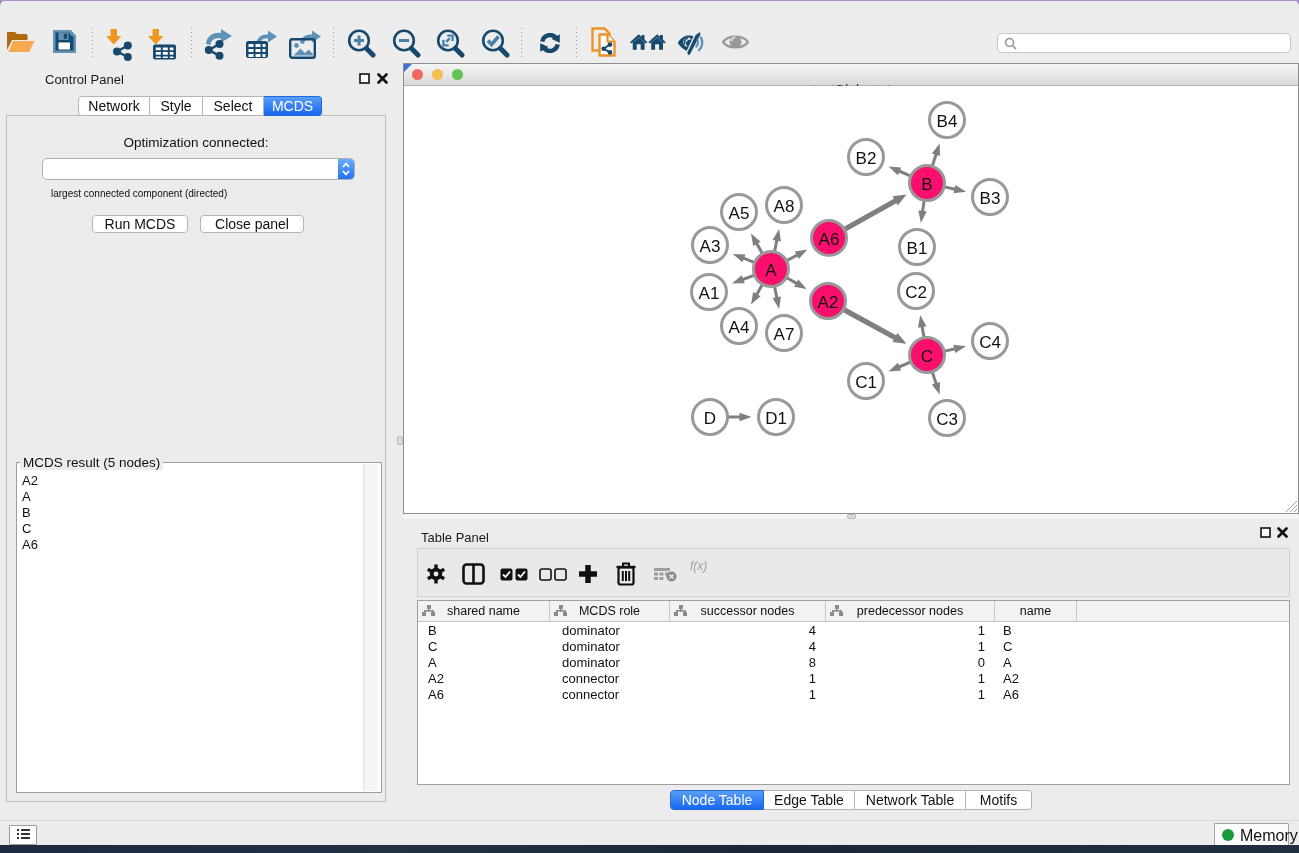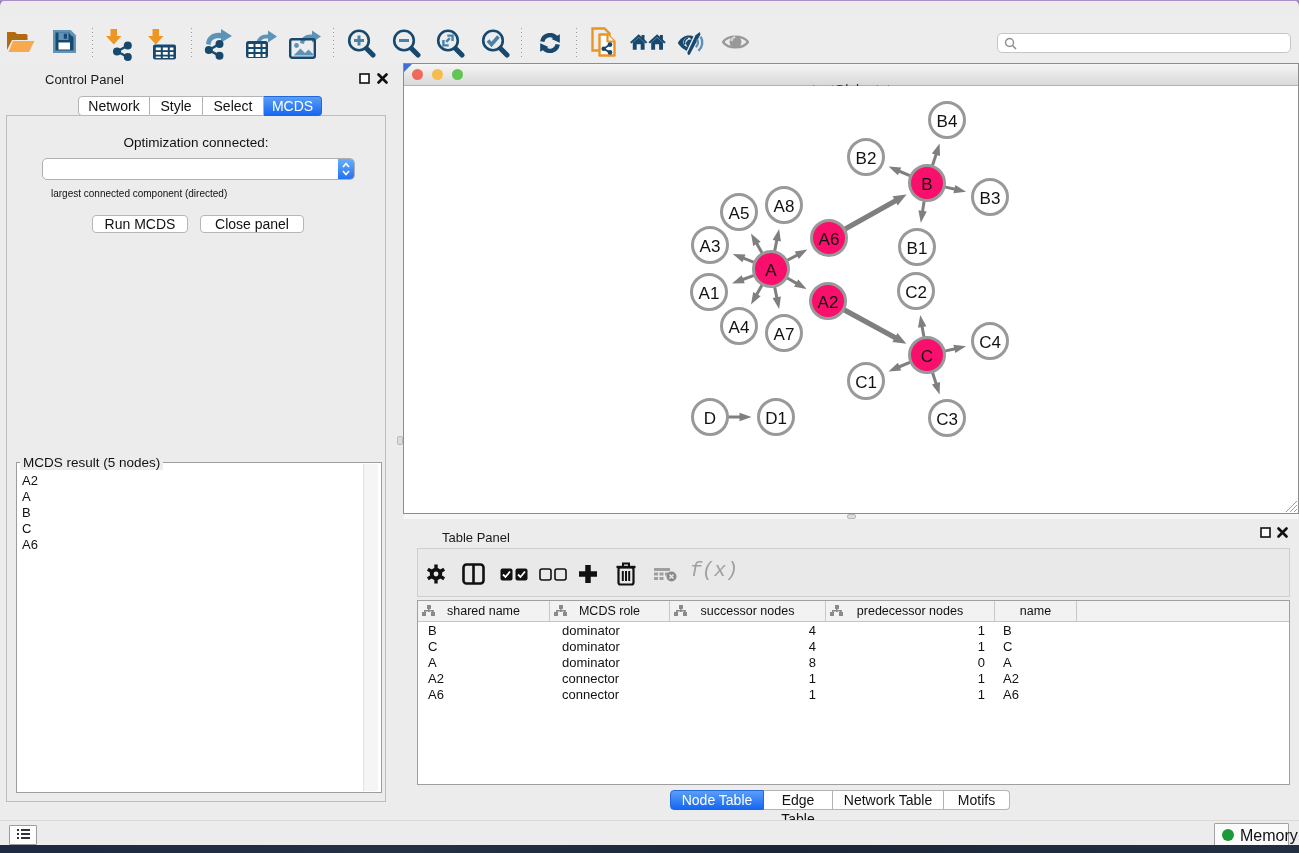--- a/index.html
+++ b/index.html
@@ -372,21 +372,21 @@
             <line x1="9" y1="12" x2="12" y2="9"></line>
           </g>
     </svg>
   </div>
 </div>
 <div class="abs" style="left:397px;top:436px;width:6px;height:9px;background:#dcdcdc;border:1px solid #b9b9b9;border-radius:2px;"></div>
 <div class="abs" style="left:404px;top:514px;width:894px;height:5px;background:#f7f7f7;"></div>
 <div class="abs" style="left:847px;top:514px;width:9px;height:5px;background:#dcdcdc;border:1px solid #b9b9b9;border-radius:2px;"></div>
 
 <div id="tabledock">
-  <div class="docktitle abs" style="left:18px;top:5px;margin-left:21px;">Table Panel</div>
+  <div class="docktitle abs" style="left:18px;top:5px;">Table Panel</div>
   <svg class="abs" style="left:857px;top:2px" width="11" height="11" viewBox="0 0 11 11">
         <rect x="1" y="1" width="9" height="9" fill="#fff" stroke="#111" stroke-width="1.6"></rect>
       </svg>
   <svg class="abs" style="left:874px;top:2px" width="11" height="11" viewBox="0 0 11 11">
         <path d="M1.5 1.5 L9.5 9.5 M9.5 1.5 L1.5 9.5" stroke="#111" stroke-width="2.6" stroke-linecap="round"></path>
       </svg>
 
   <div id="ttoolbar">
 
     <svg class="abs" style="left:7px;top:14px" width="22" height="22" viewBox="0 0 22 22">
@@ -439,21 +439,21 @@
         <rect x="0" y="4.5" width="4" height="3"></rect>
             <rect x="5.5" y="4.5" width="4" height="3"></rect>
             <rect x="11" y="4.5" width="4" height="3"></rect>
         <rect x="0" y="9" width="4" height="3"></rect>
             <rect x="5.5" y="9" width="4" height="3"></rect>
       </g>
       <circle cx="17.5" cy="8.5" r="5" fill="#8a8a8a"></circle>
       <path d="M15.5 6.5 L19.5 10.5 M19.5 6.5 L15.5 10.5" stroke="#e9e9e9" stroke-width="1.5"></path>
     </svg>
 
-    <div class="abs" style="left:272px;top:10px;font-family:Liberation Mono, monospace;font-style:italic;font-size:20px;color:#9f9f9f;">f(x)</div>
+    <div class="abs" style="left:272px;top:10px;font-family:Liberation Sans, sans-serif;font-style:italic;font-size:12px;color:#9f9f9f;">f(x)</div>
   </div>
 
   <div id="tablebox">
     <div id="thead">
       <div class="th" style="left:0;width:132px;"><span class="treeic"></span>shared name</div>
       <div class="th" style="left:132px;width:120px;"><span class="treeic"></span>MCDS role</div>
       <div class="th" style="left:252px;width:156px;"><span class="treeic"></span>successor nodes</div>
       <div class="th" style="left:408px;width:169px;"><span class="treeic"></span>predecessor nodes</div>
       <div class="th" style="left:577px;width:82px;border-right:1px solid #c8c8c8;">name</div>
     </div>
@@ -489,21 +489,21 @@
           <span class="c1">A6</span>
           <span class="c2">connector</span>
           <span class="c3">1</span>
           <span class="c4">1</span>
           <span class="c5">A6</span>
         </div>
   </div>
 
   <div class="tabrow" style="left:267px;top:265px;">
     <div class="tab first sel" style="width:94px;">Node Table</div>
-    <div class="tab" style="width:69px;">Edge Table</div>
+    <div class="tab" style="width:91px;">Edge Table</div>
     <div class="tab" style="width:111px;">Network Table</div>
     <div class="tab last" style="width:66px;">Motifs</div>
   </div>
 </div>
 
 <div id="statusbar">
   <div class="abs" style="left:9px;top:4px;width:28px;height:20px;background:#fdfdfd;border:1px solid #9b9b9b;border-radius:1px;">
     <svg width="13" height="11" viewBox="0 0 13 11" style="position:absolute;left:7px;top:3px">
       <g fill="#333">
         <rect x="0" y="0" width="2" height="2"></rect>

